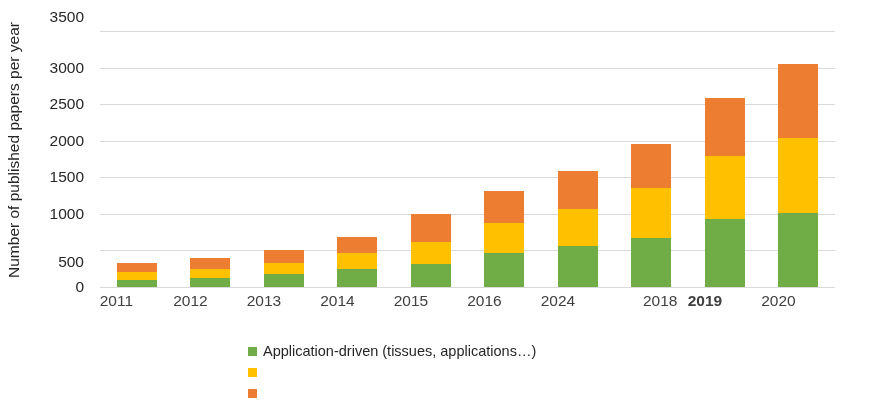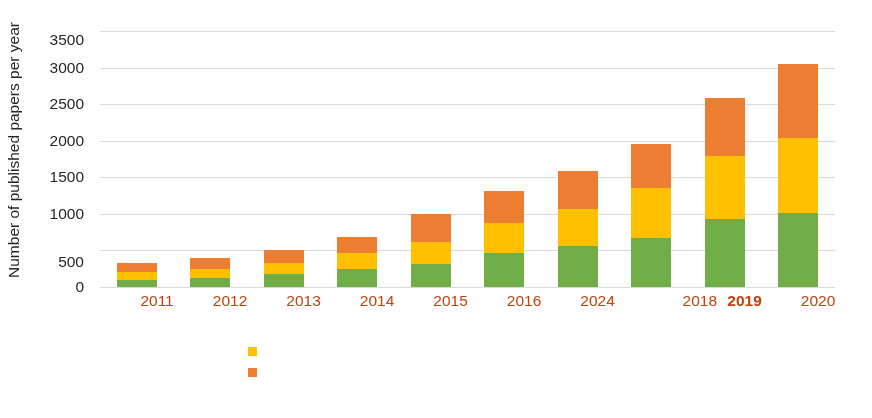--- a/index.html
+++ b/index.html
@@ -96,23 +96,23 @@
     position: absolute;
     left: 100px;
     top: 292px;
     width: 735px;
     height: 26px;
   }
   #x-labels .xlab {
     position: absolute;
     top: 0;
     width: 74px;
-    text-align: right;
+    text-align: left;
     font-size: 15.5px;
-    color: #c2410c;
+    color: #404040;
   }
 
   
   #legend {
     position: absolute;
     left: 248px;
     top: 341px;
     width: 420px;
   }
   .legend-row {
@@ -143,21 +143,21 @@
   </div>
 
   <div id="y-ticks">
       <div class="tick" style="top: 287px;">0</div>
       <div class="tick" style="top: 262px;">500</div>
       <div class="tick" style="top: 213.857px;">1000</div>
       <div class="tick" style="top: 177.286px; margin-left: 32px;">1500</div>
       <div class="tick" style="top: 140.714px;">2000</div>
       <div class="tick" style="top: 104.143px;">2500</div>
       <div class="tick" style="top: 67.5714px;">3000</div>
-      <div class="tick" style="top: 40px; margin-left: 16px;">3500</div>
+      <div class="tick" style="top: 17px; margin-left: 16px;">3500</div>
     </div>
 
   <div id="plot-area">
     <div id="gridlines">
         <div class="gridline baseline" style="top: 256px;"></div>
         <div class="gridline" style="top: 219.429px;"></div>
         <div class="gridline" style="top: 182.857px;"></div>
         <div class="gridline" style="top: 146.286px;"></div>
         <div class="gridline" style="top: 109.714px;"></div>
         <div class="gridline" style="top: 73.1429px;"></div>
@@ -226,20 +226,24 @@
       <div class="xlab" style="left: 293.75px;">2015</div>
       <div class="xlab" style="left: 367.25px;">2016</div>
       <div class="xlab" style="left: 440.75px;">2024</div>
       <div class="xlab" style="left: 543px;">2018</div>
       <div class="xlab" style="left: 587.75px; font-weight: bold;">2019</div>
       <div class="xlab" style="left: 661.25px;">2020</div>
     </div>
 
   <div id="legend">
       <div class="legend-row">
+        <span class="legend-swatch" style="background: rgb(112, 173, 71);"></span>
+        <span class="legend-label">Application-driven (tissues, applications…)</span>
+      </div>
+      <div class="legend-row">
         <span class="legend-swatch" style="background: rgb(255, 192, 0);"></span>
       </div>
       <div class="legend-row">
         <span class="legend-swatch" style="background: rgb(237, 125, 49);"></span>
       </div>
     </div>
 
 </div>
 
 </body></html>

